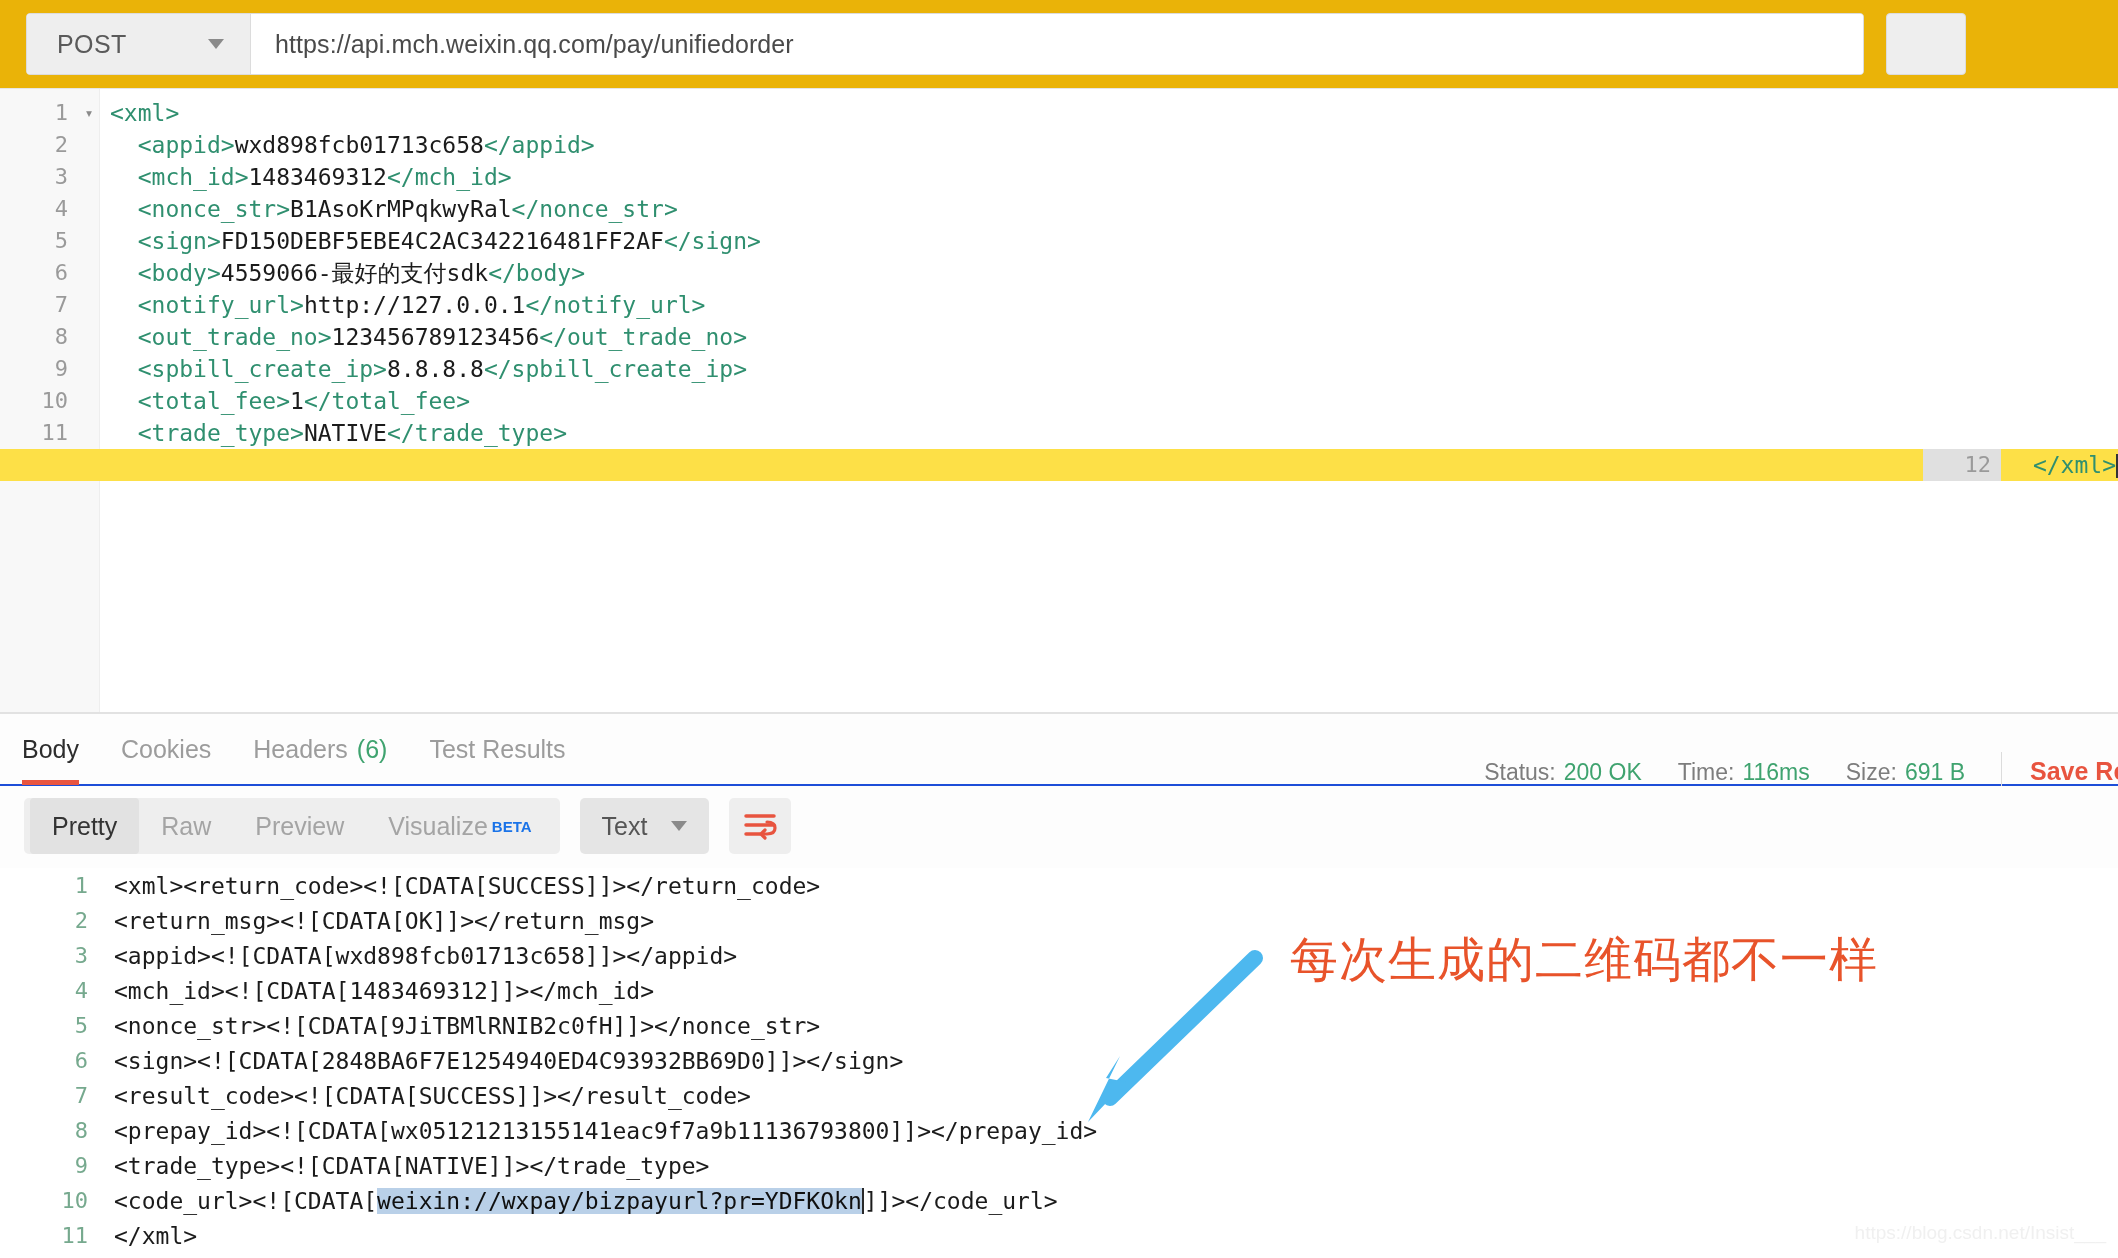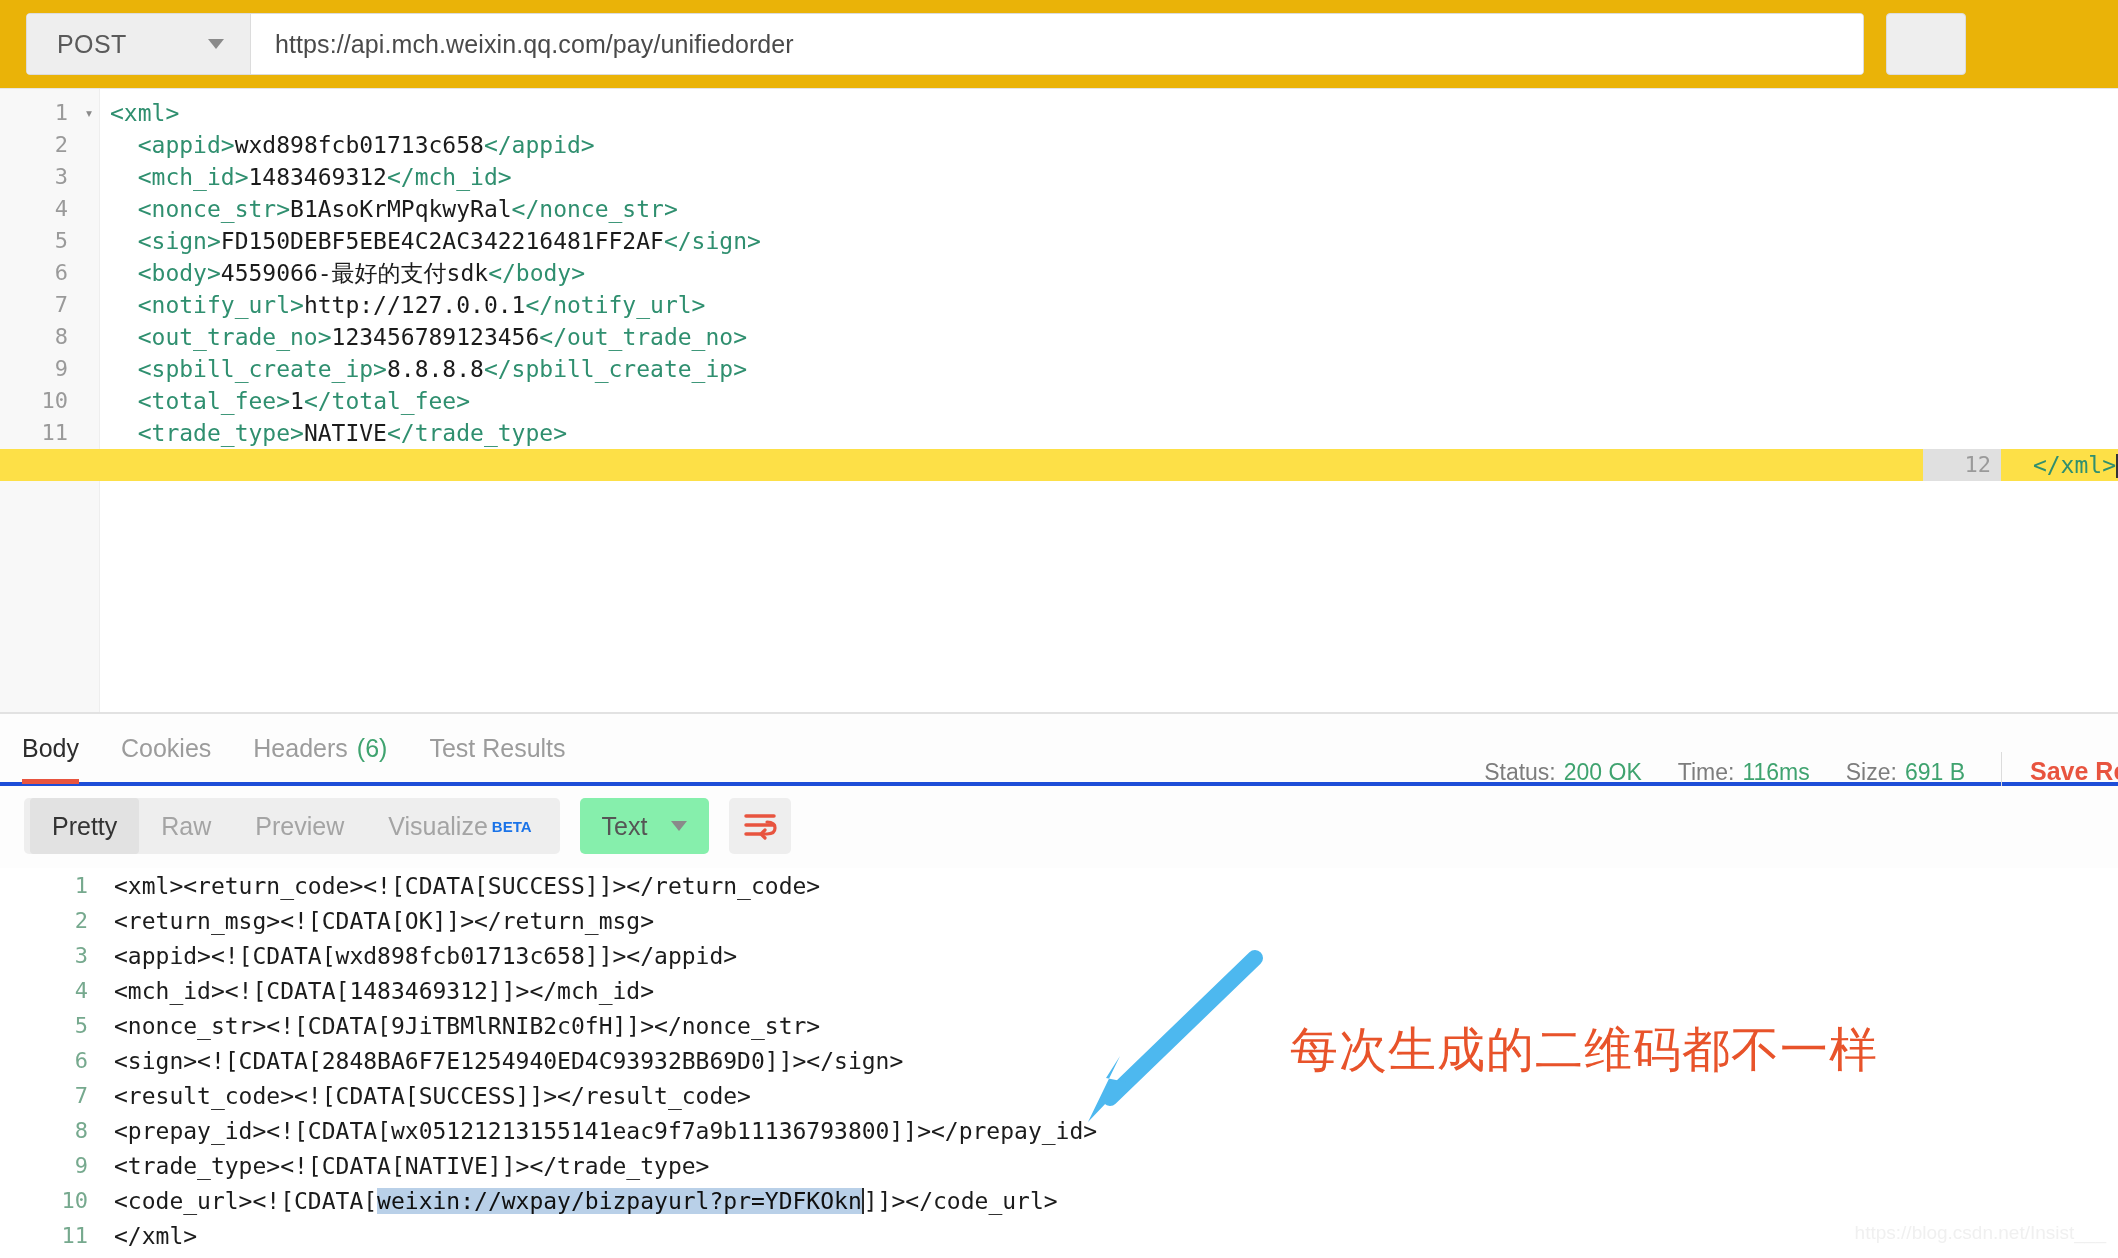--- a/index.html
+++ b/index.html
@@ -197,21 +197,21 @@
     background: #fdfdfd;
     border-top: 2px solid #e2e2e2;
   }
 
   .resp-tabbar {
     position: relative;
     height: 72px;
     display: flex;
     align-items: center;
     padding-left: 22px;
-    border-bottom: 4px solid #1d4ed8;
+    border-bottom: 2px solid #1d4ed8;
   }
   .resp-tab {
     font-size: 25px;
     color: #9c9c9c;
     margin-right: 42px;
     position: relative;
     height: 72px;
     display: flex;
     align-items: center;
     cursor: pointer;
@@ -287,21 +287,21 @@
   }
   .beta-badge {
     font-size: 15px;
     font-weight: bold;
     color: #1a73e8;
     vertical-align: super;
     margin-left: 4px;
   }
   .type-select {
     margin-left: 20px;
-    background: #86efac;
+    background: #e5e5e5;
     border-radius: 5px;
     height: 56px;
     display: flex;
     align-items: center;
     padding: 0 22px;
     cursor: pointer;
   }
   .type-label { font-size: 25px; color: #555555; margin-right: 24px; }
   .wrap-btn {
     margin-left: 20px;
@@ -351,21 +351,21 @@
   .ibeam {
     display: inline-block;
     width: 2px; height: 26px;
     background: #2a2a2a;
     vertical-align: -5px;
   }
 
   
   .annot-text {
     position: absolute;
-    left: 1290px; top: 1018px;
+    left: 1290px; top: 928px;
     font-size: 48px;
     color: #e8532a;
     font-family: "DejaVu Sans", sans-serif;
     white-space: nowrap;
     letter-spacing: 1px;
   }
   .annot-arrow {
     position: absolute;
     left: 1080px; top: 950px;
     width: 200px; height: 180px;

